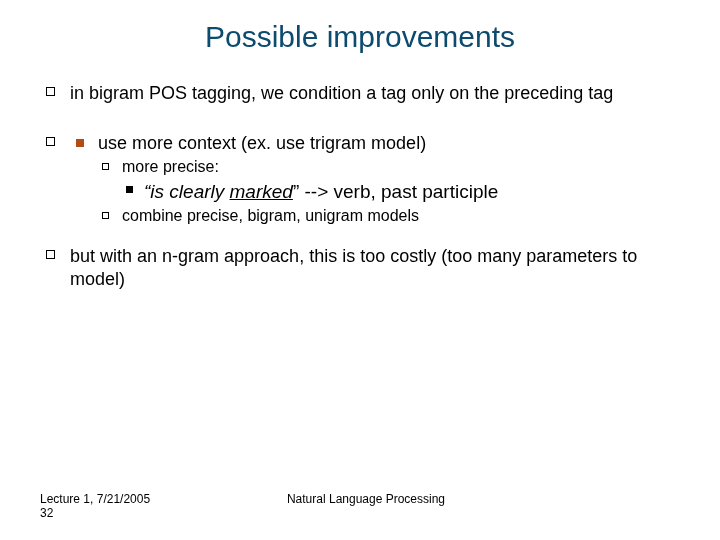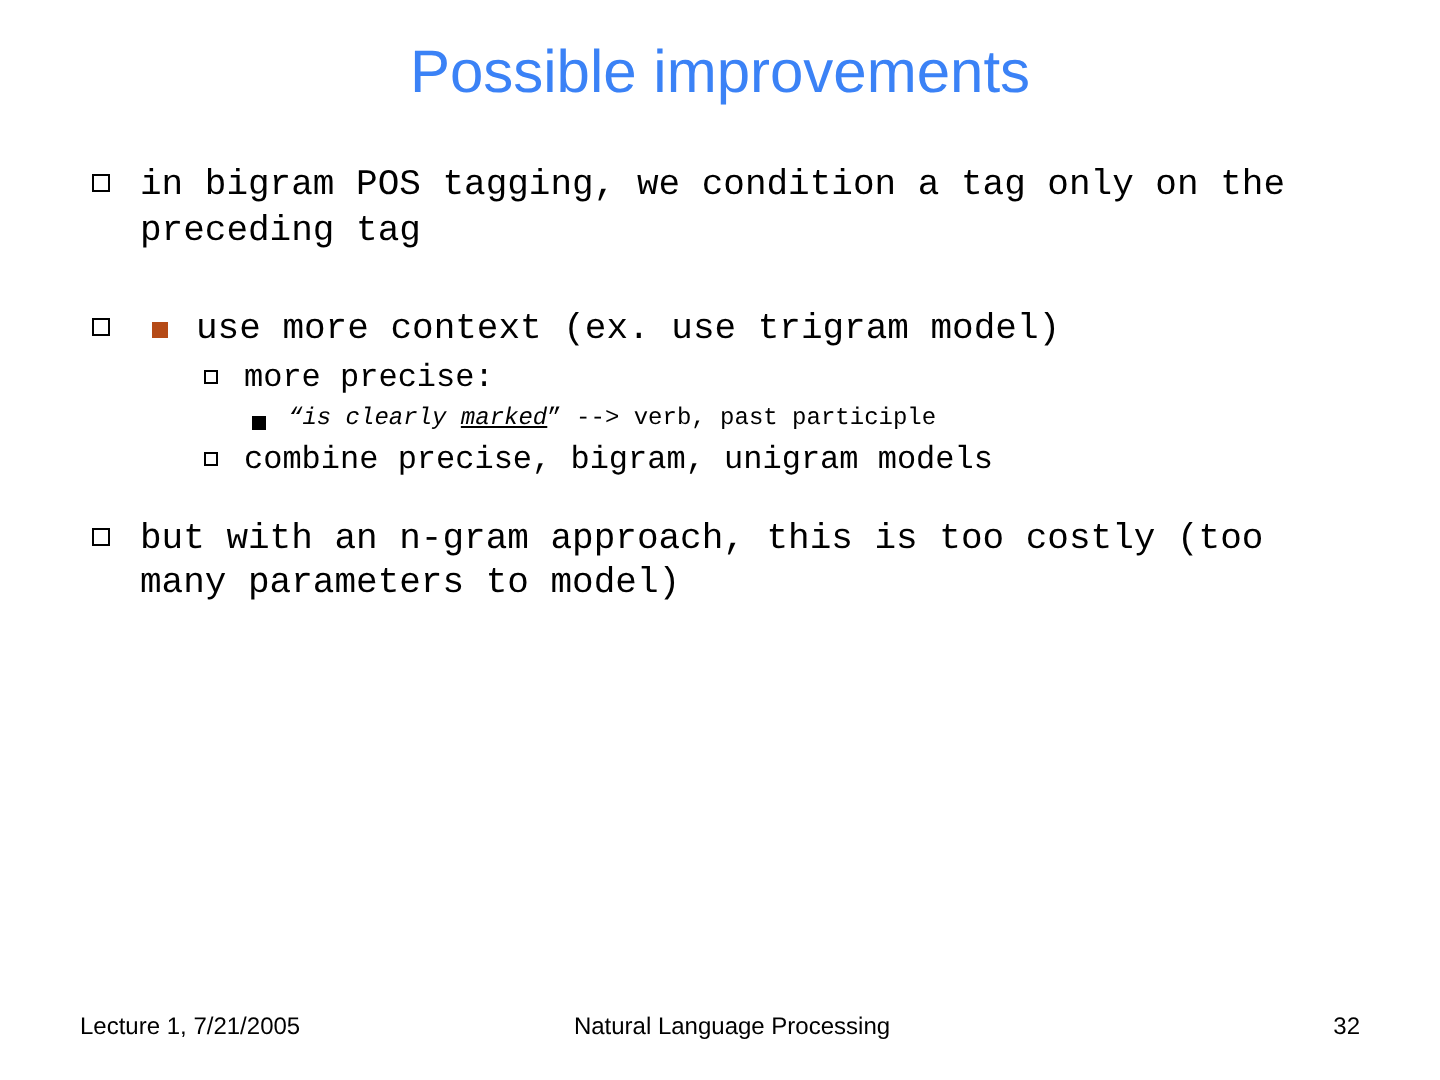--- a/index.html
+++ b/index.html
@@ -16,26 +16,26 @@
   .slide {
     width: 720px;
     height: 540px;
     position: relative;
     box-sizing: border-box;
     padding: 20px 40px 0 40px;
   }
   .title {
     text-align: center;
     font-size: 30px;
-    color: #3b82f6;
+    color: #0c4a6e;
     font-weight: normal;
     margin: 0 0 28px 0;
   }
   ul { margin: 0; padding: 0; list-style: none; }
-  li { position: relative; font-family: Liberation Mono, monospace; }
+  li { position: relative; }
 
   
   .lvl1 > li {
     padding-left: 30px;
     font-size: 18px;
     line-height: 1.25;
     margin-bottom: 18px;
   }
   .lvl1 > li::before {
     content: "";
@@ -83,21 +83,21 @@
     width: 7px;
     height: 7px;
     border: 1px solid #000;
     box-sizing: border-box;
   }
 
   
   .lvl4 { margin-top: 2px; }
   .lvl4 > li {
     padding-left: 22px;
-    font-size: 12px;
+    font-size: 19px;
     line-height: 1.3;
     margin-bottom: 2px;
   }
   .lvl4 > li::before {
     content: "";
     position: absolute;
     left: 4px;
     top: 6px;
     width: 7px;
     height: 7px;
@@ -108,20 +108,21 @@
 
   .footer {
     position: absolute;
     bottom: 20px;
     left: 40px;
     right: 40px;
     font-size: 12px;
     display: flex;
     justify-content: space-between;
     align-items: baseline;
+    flex-direction: column;
   }
   .footer .center {
     position: absolute;
     left: 12px; right: 0;
     text-align: center;
   }
 </style>
 </head>
 <body>
 

